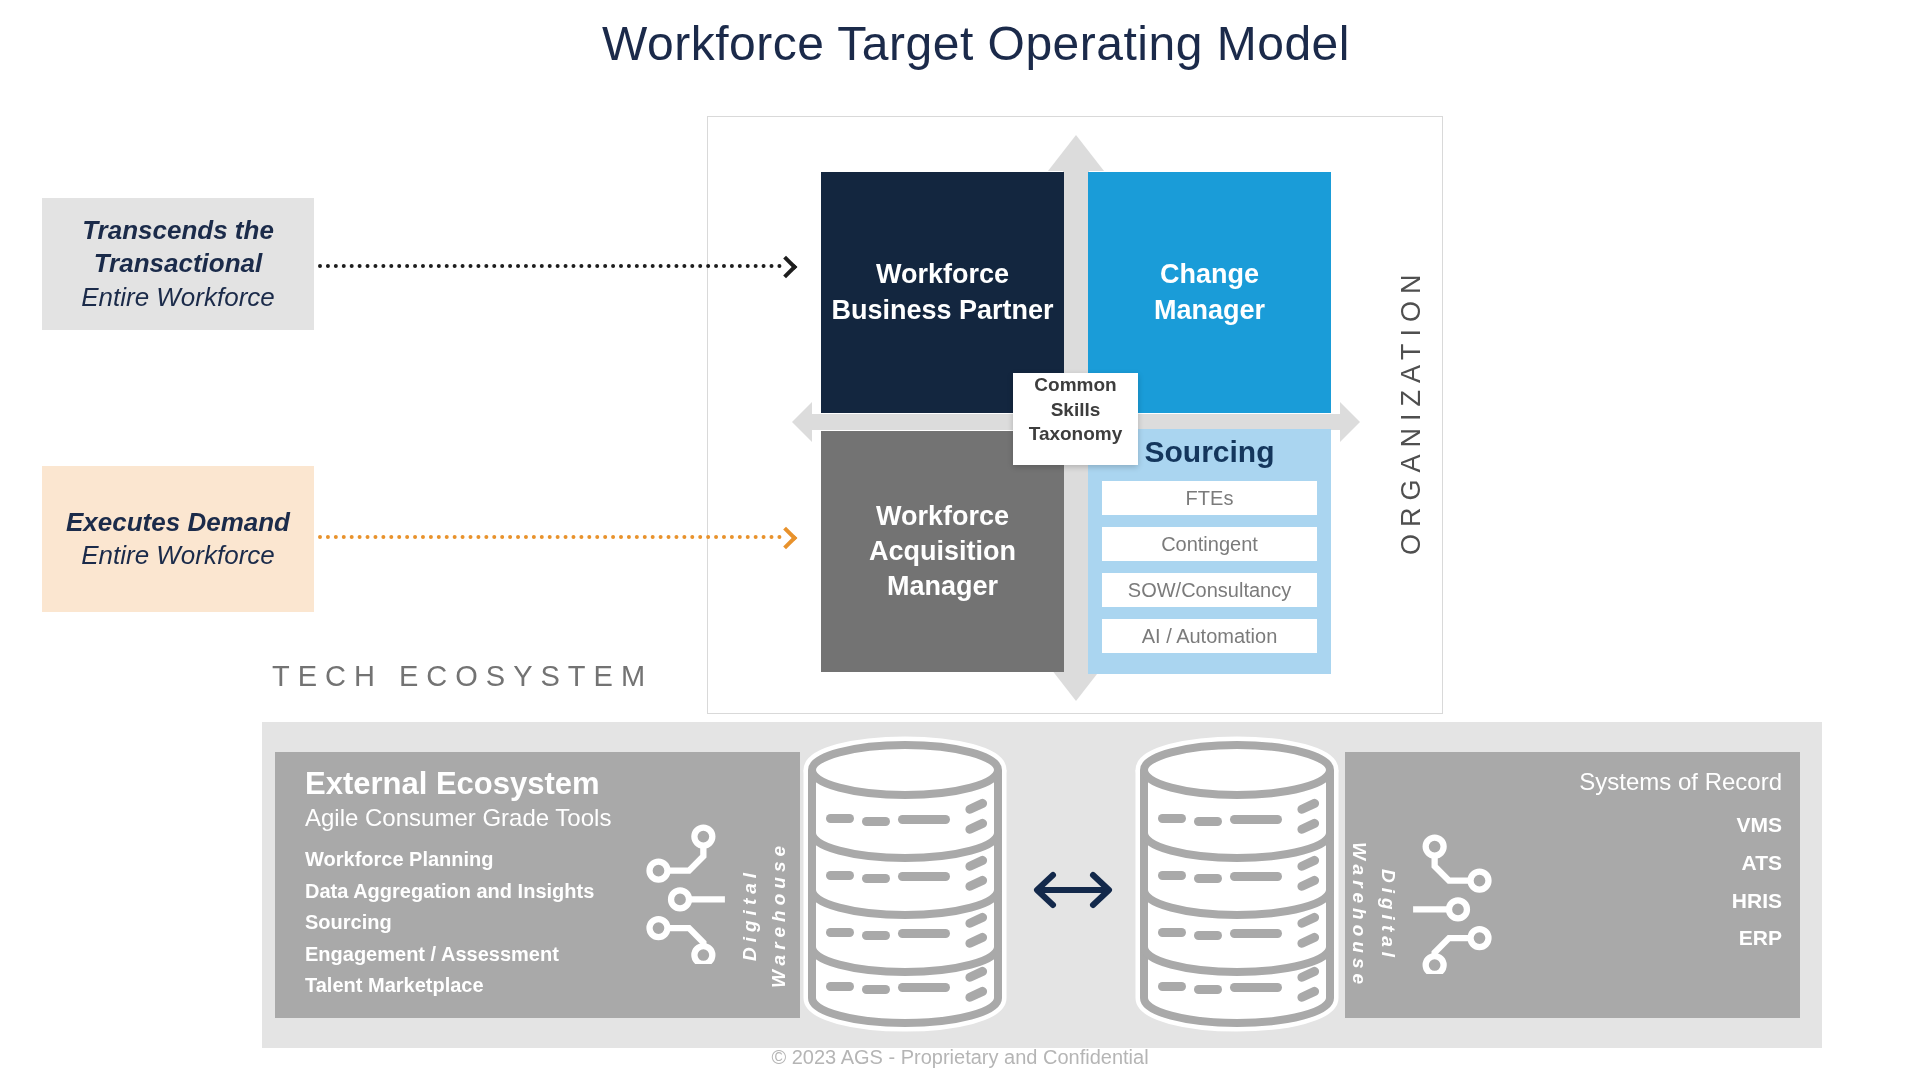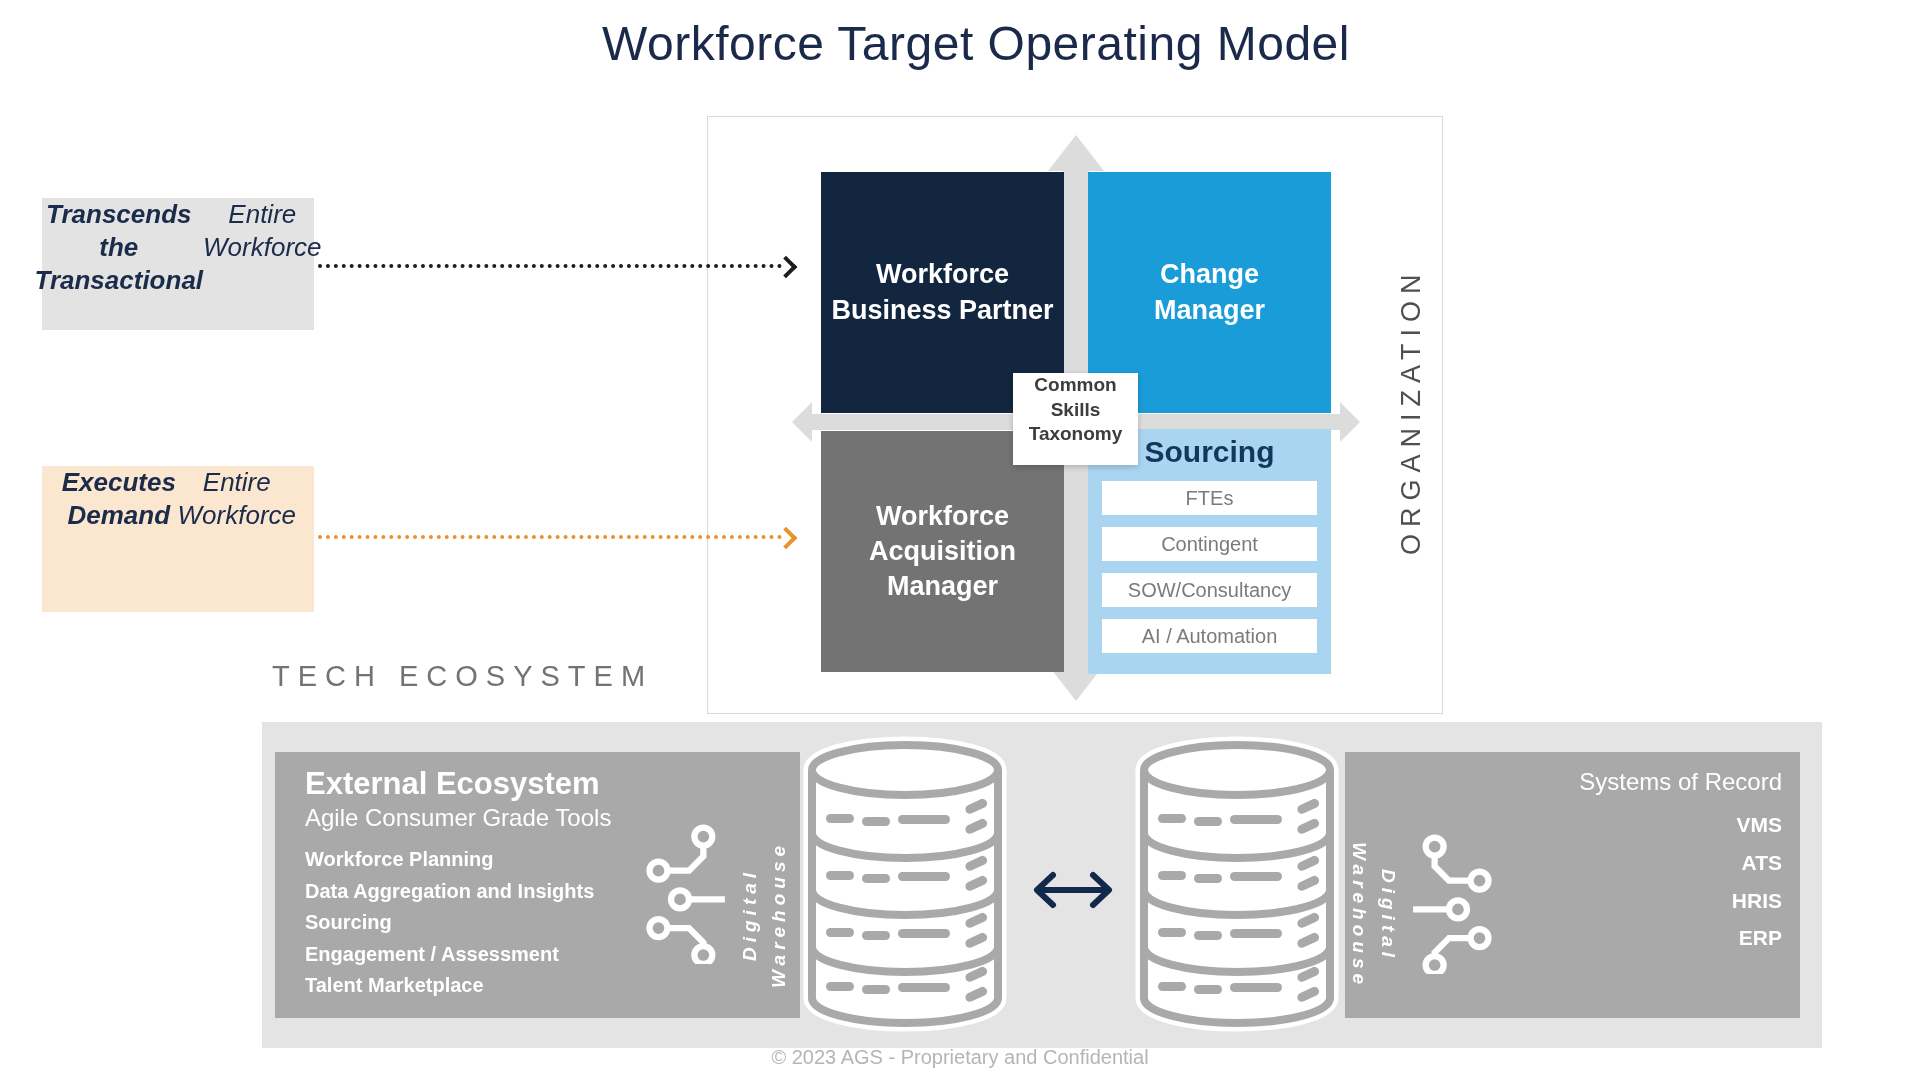--- a/index.html
+++ b/index.html
@@ -41,21 +41,21 @@
   .cst{position:absolute;left:305px;top:256px;width:125px;height:92px;background:#fff;z-index:3;
     box-shadow:0 2px 6px rgba(0,0,0,.2);display:flex;flex-direction:column;
     text-align:center;font-size:19px;font-weight:700;color:#3d3d3d;line-height:1.3;}
 
   
   .org-label{position:absolute;left:680px;top:94px;width:46px;height:400px;writing-mode:vertical-rl;
     transform:rotate(180deg);display:flex;align-items:center;justify-content:center;
     font-size:27px;letter-spacing:7px;color:#4f4f4f;}
 
   
-  .ann{position:absolute;left:42px;width:272px;display:flex;flex-direction:row;justify-content:center;
+  .ann{position:absolute;left:42px;width:272px;display:flex;flex-direction:column;justify-content:center;
     text-align:center;font-style:italic;color:#1b2b4a;font-size:26px;line-height:1.27;padding:0 18px;box-sizing:border-box;}
   .ann-1{top:198px;height:132px;background:#e3e3e3;}
   .ann-2{top:466px;height:146px;background:#fbe6d0;}
   .ann .head{font-weight:700;}
 
   
   .dot-arrow{position:absolute;height:18px;z-index:2;}
   .dot-arrow .line{position:absolute;left:0;right:12px;top:7px;border-top:4px dotted currentColor;}
   .dot-arrow .head{position:absolute;right:0;top:2px;width:12px;height:12px;
     border-top:4px solid currentColor;border-right:4px solid currentColor;transform:rotate(45deg);}

